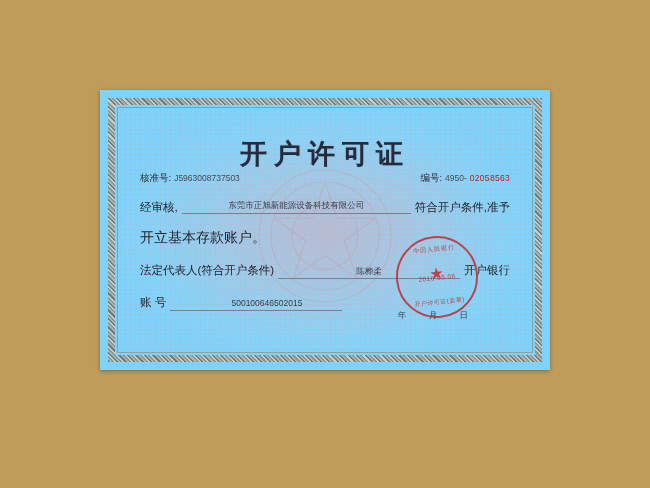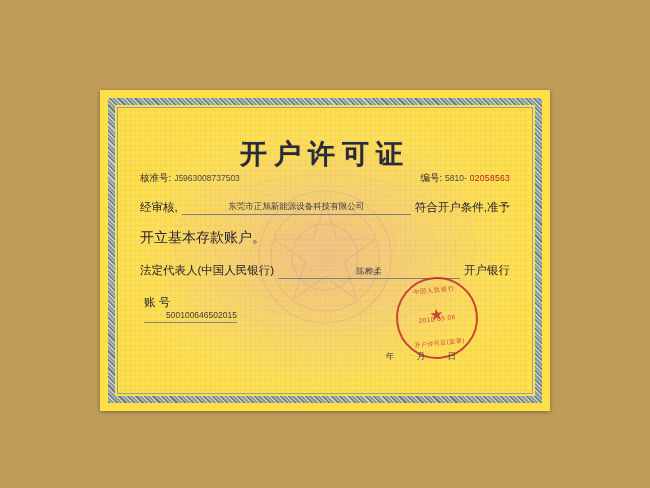--- a/index.html
+++ b/index.html
@@ -13,22 +13,22 @@
     font-family: "Liberation Sans", sans-serif;
     overflow: hidden;
   }
 
   
   #certificate-paper {
     position: absolute;
     left: 100px;
     top: 90px;
     width: 450px;
-    height: 321px;
-    background: #fde047;
+    height: 280px;
+    background: #7dd3fc;
     box-shadow: 0 1px 4px rgba(0,0,0,0.35);
   }
 
   
   #certificate-border {
     position: absolute;
     left: 8px;
     top: 8px;
     right: 8px;
     bottom: 8px;
@@ -127,21 +127,21 @@
     color: #4a4a55;
     margin-left: 3px;
     white-space: nowrap;
   }
   .meta-value.red { color: #b72020; letter-spacing: .3px; }
 
   #clause-1 {
     margin-top: 16px;
     padding: 0 14px;
     display: flex;
-    align-items: center;
+    align-items: flex-start;
     font-size: 11px;
   }
   .lbl {
     font-size: 11.5px;
     color: #23232e;
     white-space: nowrap;
   }
   .fill {
     flex: 1;
     border-bottom: 1px solid #7e7e8c;
@@ -162,21 +162,20 @@
     color: #23232e;
   }
 
   #rep-row {
     margin-top: 16px;
     padding: 0 14px;
   }
   #account-row {
     margin-top: 16px;
     padding: 0 14px;
-    flex-direction: column;
   }
   #account-row .fill { text-align: center; padding-left: 22px; }
 
   
   #official-seal {
     position: absolute;
     right: 46px;
     bottom: 28px;
     width: 78px;
     height: 78px;
@@ -213,21 +212,21 @@
     position: absolute;
     left: 0; right: 0; top: 36px;
     text-align: center;
     font-size: 6.5px;
     color: #c2262b;
     letter-spacing: .5px;
   }
 
   #date-line {
     position: absolute;
-    right: 58px;
+    right: 46px;
     bottom: 24px;
     font-size: 8.5px;
     color: #3c3c48;
     letter-spacing: 10px;
   }
 </style>
 </head>
 <body>
 
 <div id="certificate-paper">
@@ -275,35 +274,35 @@
 
     <div id="doc-title">开户许可证</div>
 
     <div class="row" id="meta-row">
       <div class="meta-block">
         <span class="meta-label">核准号:</span>
         <span class="meta-value">J5963008737503</span>
       </div>
       <div class="meta-block">
         <span class="meta-label">编号:</span>
-        <span class="meta-value">5810-</span>
+        <span class="meta-value">4950-</span>
         <span class="meta-value red">02058563</span>
       </div>
     </div>
 
     <div id="clause-1">
       <span class="lbl">经审核,</span>
       <span class="fill grow2">东莞市正旭新能源设备科技有限公司</span>
       <span class="lbl">符合开户条件,准予</span>
     </div>
 
     <div id="clause-2">开立基本存款账户。</div>
 
     <div class="row" id="rep-row">
-      <span class="lbl">法定代表人(中国人民银行)</span>
+      <span class="lbl">法定代表人(符合开户条件)</span>
       <span class="fill">陈桦柔</span>
       <span class="lbl">开户银行</span>
     </div>
 
     <div class="row" id="account-row">
       <span class="lbl">账  号</span>
       <span class="fill">500100646502015</span>
       <span style="flex:1.1"></span>
     </div>
 

